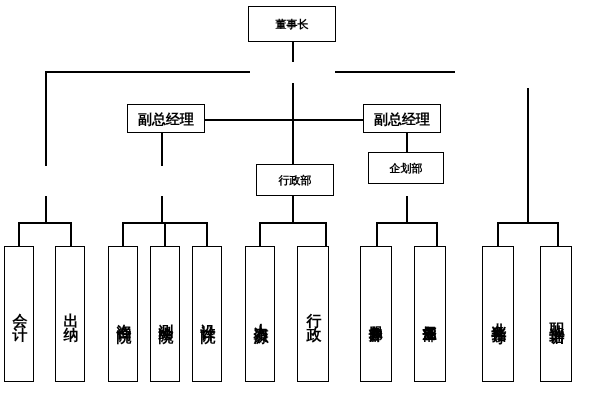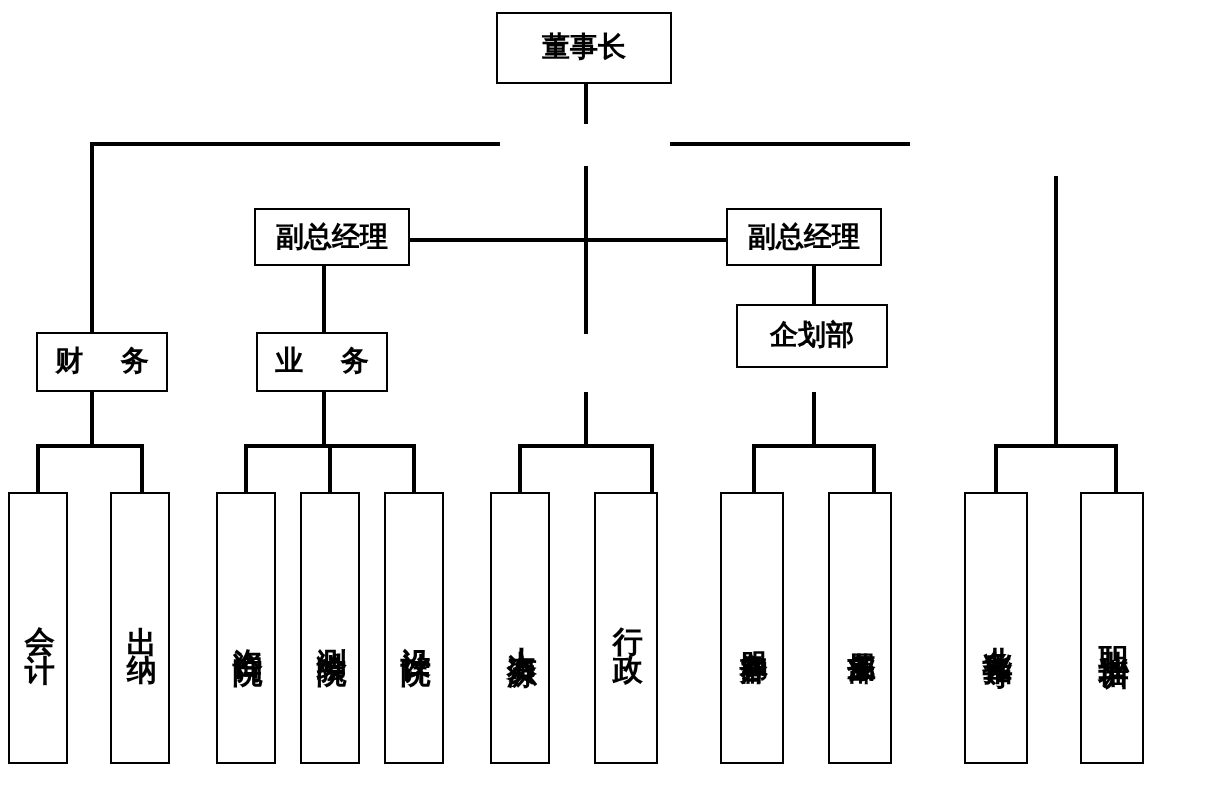--- a/index.html
+++ b/index.html
@@ -17,21 +17,21 @@
     background:#ffffff;
     display:flex;
     align-items:center;
     justify-content:center;
     color:#000000;
     font-weight:bold;
     z-index:3;
   }
   
   .node.h{
-    font-size:14px;
+    font-size:11px;
     letter-spacing:0px;
     line-height:1;
     white-space:nowrap;
   }
   .node.h.spaced{ letter-spacing:7px; text-indent:7px; }
   
   .node.v{
     font-size:15px;
     align-items:center;
     justify-content:center;
@@ -102,24 +102,23 @@
   <div class="line v" style="left:557px;top:222px;height:24px;"></div>
 
   <div class="node h" style="left:248px;top:6px;width:88px;height:36px;">董事长</div>
 
 
 
   <div class="node h" style="left:127px;top:104px;width:78px;height:29px;font-size:14px;">副总经理</div>
 
   <div class="node h" style="left:363px;top:104px;width:78px;height:29px;font-size:14px;">副总经理</div>
 
-  <div class="node h spaced" style="left:18px;top:166px;width:66px;height:30px;">财 务</div>
 
-  <div class="node h spaced" style="left:128px;top:166px;width:66px;height:30px;">业 务</div>
 
+  <div class="node h" style="left:256px;top:164px;width:78px;height:32px;">行政部</div>
 
   <div class="node h" style="left:368px;top:152px;width:76px;height:32px;">企划部</div>
 
   <div class="node v loose" style="left:4px;top:246px;width:30px;height:136px;">
     <span class="vtext">会计</span>
   </div>
 
   <div class="node v loose" style="left:55px;top:246px;width:30px;height:136px;">
     <span class="vtext">出纳</span>
   </div>

